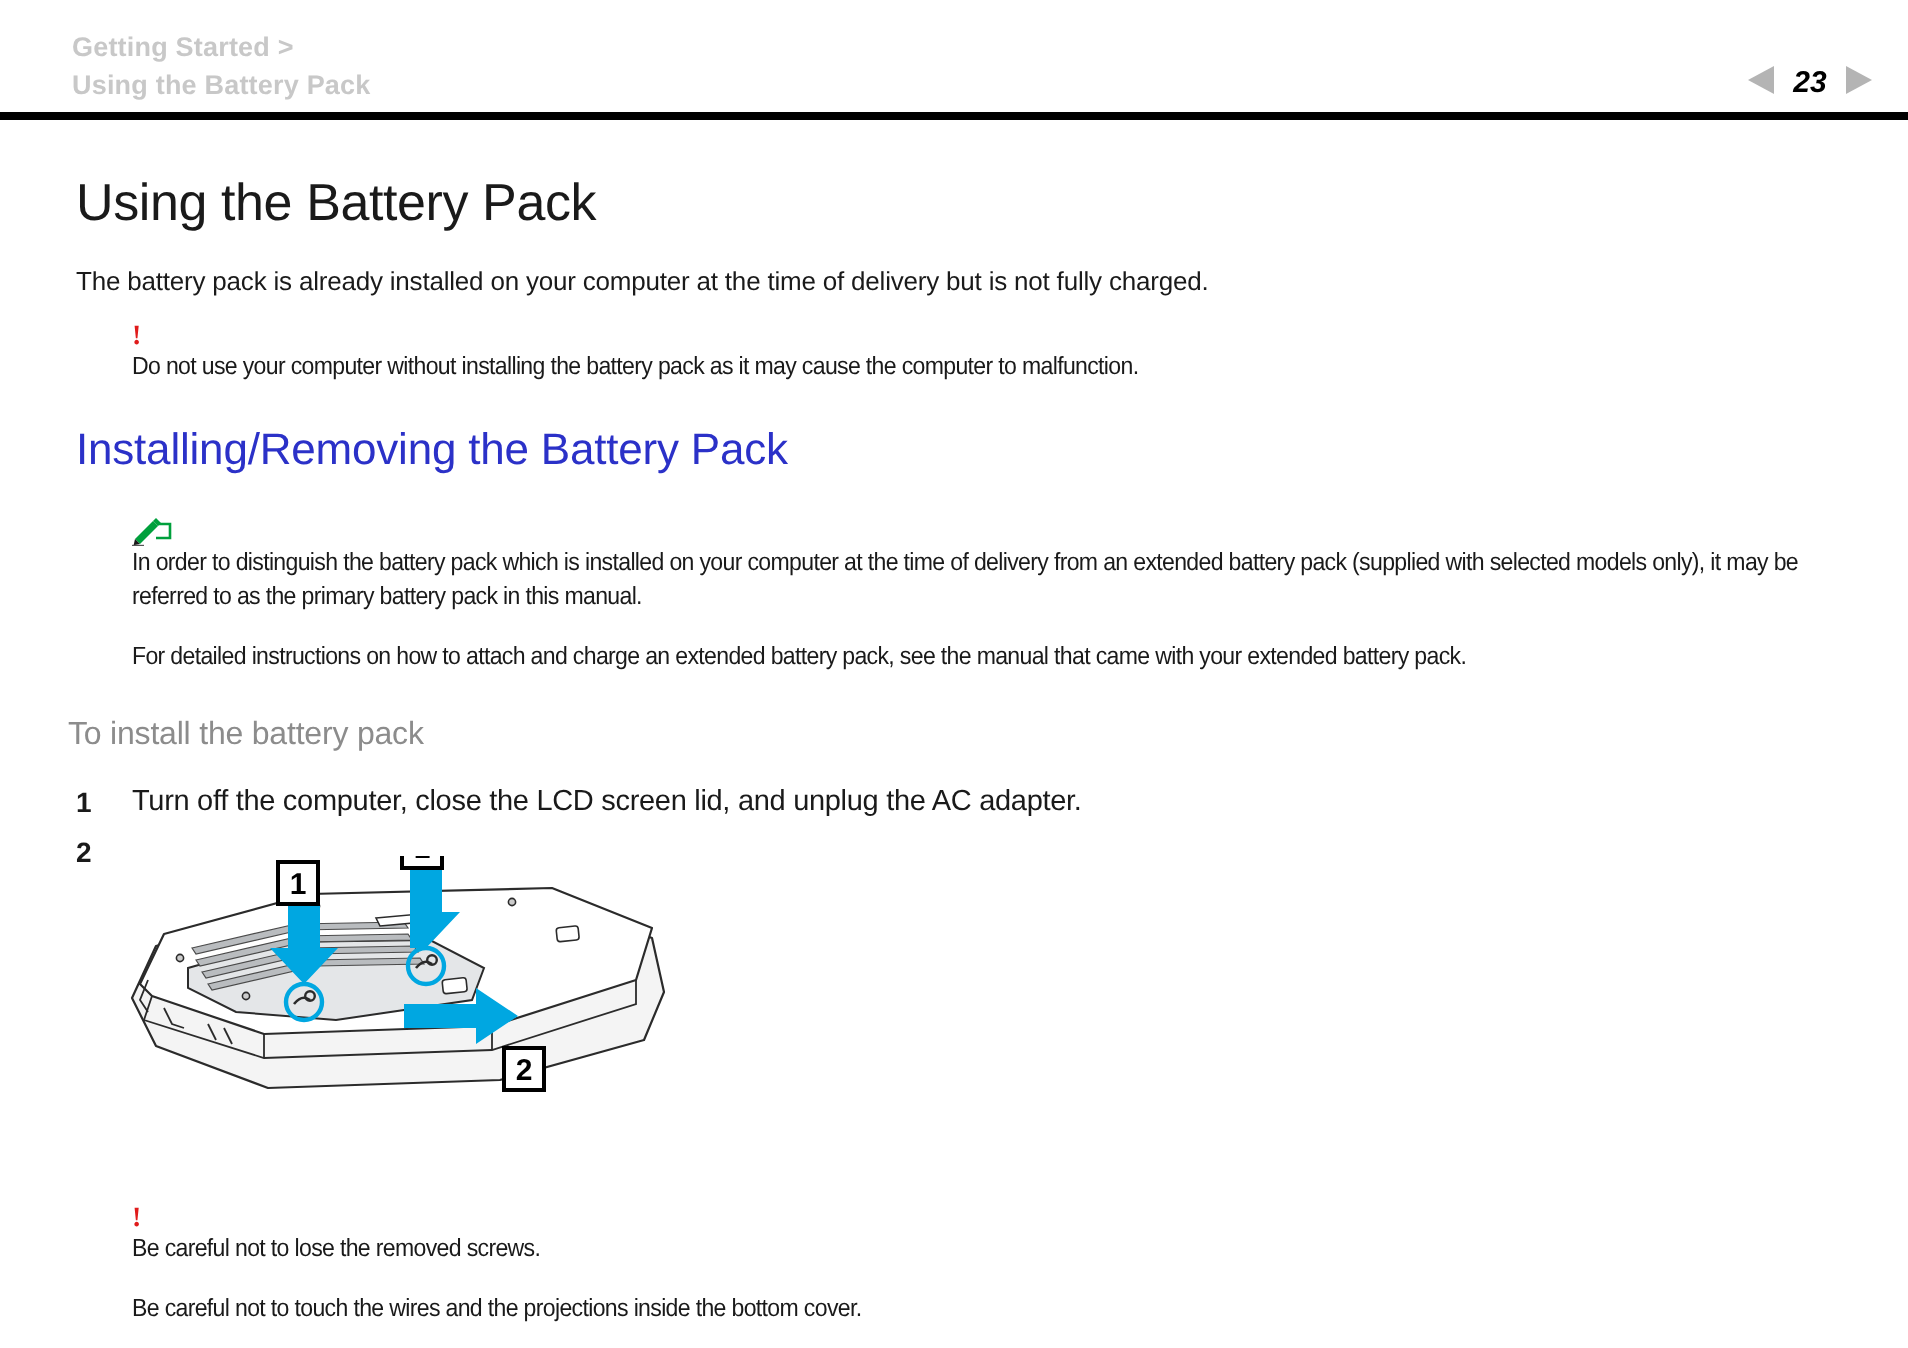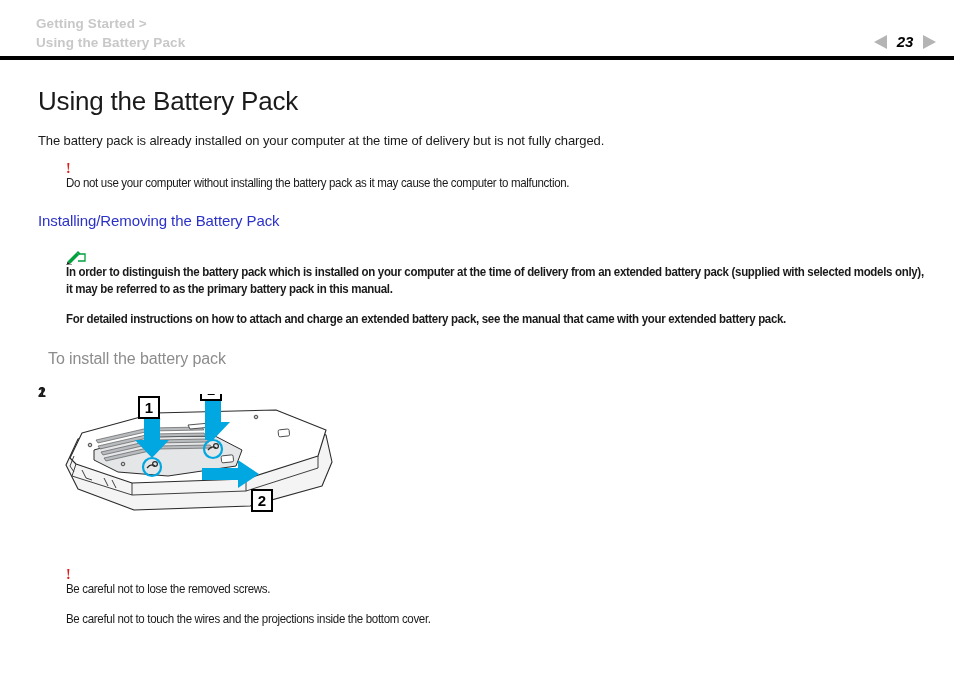--- a/index.html
+++ b/index.html
@@ -32,21 +32,20 @@
     color: #c8c8c8;
     letter-spacing: 0.1px;
     white-space: nowrap;
   }
   .breadcrumb-line2 { display: block; }
 
   .pager {
     position: absolute;
     right: 18px; top: 33px;
     display: flex;
-    align-items: center;
     gap: 8px;
   }
   .pager-arrow {
     width: 0; height: 0;
     border-top: 7px solid transparent;
     border-bottom: 7px solid transparent;
   }
   .pager-arrow.prev {
     border-right: 13px solid #b4b4b4;
   }
@@ -123,35 +122,35 @@
     line-height: 17px;
     color: #1a1a1a;
     letter-spacing: -0.35px;
     transform: scaleX(0.93);
     transform-origin: left top;
     width: 107.5%;
   }
   .notice-text + .notice-text { margin-top: 13px; }
 
   .notice-warn { margin-top: 12px; }
-  .notice-note { margin-top: 20px; font-weight: bold; }
+  .notice-note { margin-top: 20px; }
   .notice-bottom { margin-top: 28px; }
 
   h2.subtitle {
     margin: 0;
     padding: 20px 0 0 38px;
-    font-size: 15px;
+    font-size: 22px;
     font-weight: normal;
     color: #2b31c8;
     letter-spacing: -0.1px;
   }
 
   h3.section {
     margin: 0;
-    padding: 22px 0 0 48px;
+    padding: 22px 0 0 34px;
     font-size: 16px;
     font-weight: normal;
     color: #8c8c8c;
     letter-spacing: -0.1px;
   }
 
   ol.steps {
     margin: 0;
     padding: 12px 0 0 0;
     list-style: none;
@@ -221,20 +220,21 @@
     </div>
     <div class="notice-text">In order to distinguish the battery pack which is installed on your computer at the time of delivery from an extended battery pack (supplied with selected models only), it may be referred to as the primary battery pack in this manual.</div>
     <div class="notice-text">For detailed instructions on how to attach and charge an extended battery pack, see the manual that came with your extended battery pack.</div>
   </div>
 
   <h3 class="section">To install the battery pack</h3>
 
   <ol class="steps">
     <li>
       <span class="step-num">1</span>
+      <span>Turn off the computer, close the LCD screen lid, and unplug the AC adapter.</span>
     </li>
     <li>
       <span class="step-num">2</span>
     </li>
   </ol>
 
   <div class="figure">
     <svg width="300" height="140" viewBox="0 0 300 140" xmlns="http://www.w3.org/2000/svg">
 
       <g stroke="#2b2b2b" stroke-width="1.1" fill="#ffffff" stroke-linejoin="round">

